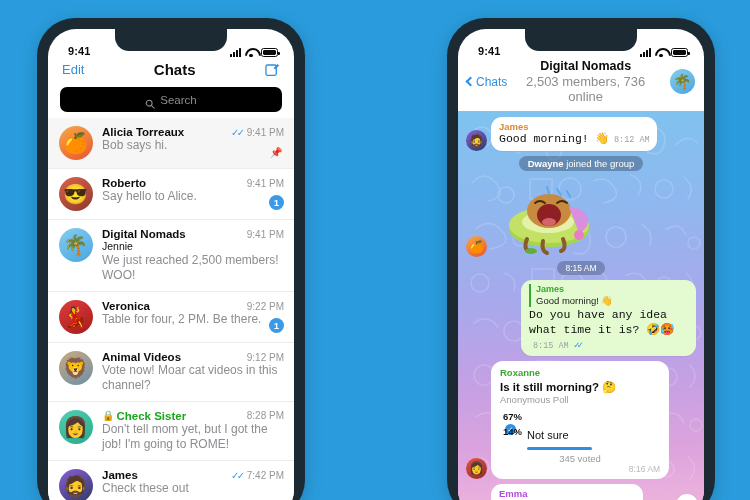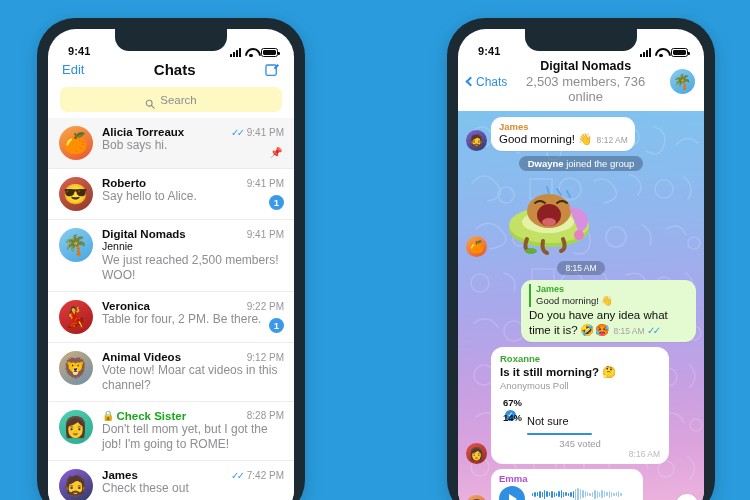--- a/index.html
+++ b/index.html
@@ -62,21 +62,21 @@
   
   .nav {
     display:flex; align-items:center; justify-content:space-between;
     padding: 4px 14px 9px 14px; background:#fff;
   }
   .nav-edit { font-size: 13px; color:#2f8fe0; }
   .nav-title { font-size: 15px; font-weight: bold; color:#0d0d0d; }
   .compose { width:15px; height:15px; }
   .searchwrap { padding: 0 12px 6px 12px; background:#fff; }
   .searchbox {
-    height: 25px; background:#fef9c3; border-radius:7px;
+    height: 25px; background:#000000; border-radius:7px;
     display:flex; align-items:center; justify-content:center; gap:5px;
   }
   .searchbox .mag { width: 10px; height: 10px; }
   .search-ph { font-size: 11.5px; color:#8c8c90; }
 
   .chatlist { background:#fff; height: calc(100% - 90px); overflow:hidden; }
   .chatrow {
     display:flex; gap:9px; padding: 8px 10px 8px 11px;
     border-bottom: 1px solid #ececec; position: relative;
   }
@@ -132,21 +132,21 @@
   .msgrow.right { justify-content:flex-end; }
   .mav { width:21px; height:21px; border-radius:50%; flex:none; overflow:hidden;
          display:flex; align-items:center; justify-content:center; font-size:12px; }
   .bub {
     background:#fff; border-radius:11px; padding:4px 7px 4px 8px;
     max-width: 175px; position:relative; box-shadow:0 1px 1px rgba(0,0,0,.05);
   }
   .bub.green { background:#e4fbd2; }
   .bub.white { background:#fff; }
   .sname { font-size:9.5px; font-weight:bold; line-height:1.2; }
-  .btext { font-size:11.5px; color:#0d0d0d; line-height:1.28; }
+  .btext { font-size:11.5px; color:#0d0d0d; line-height:1.28;font-family:Liberation Mono, monospace; }
   .btime { font-size:8.5px; color:#a0a0a6; white-space:nowrap; }
   .inline-time { display:inline; margin-left:4px; }
   .svc {
     align-self:center; margin: 0 auto 6px auto; background:rgba(50,70,95,.42);
     color:#fff; font-size:9.5px; padding:2px 9px; border-radius:9px;
     display:block; width:max-content;
   }
   .svc b { color:#fff; font-weight:bold; }
   .sticker-wrap { display:flex; align-items:flex-end; gap:4px; padding:0 8px; margin-bottom:4px; }
   .sticker { width:120px; height:80px; }

